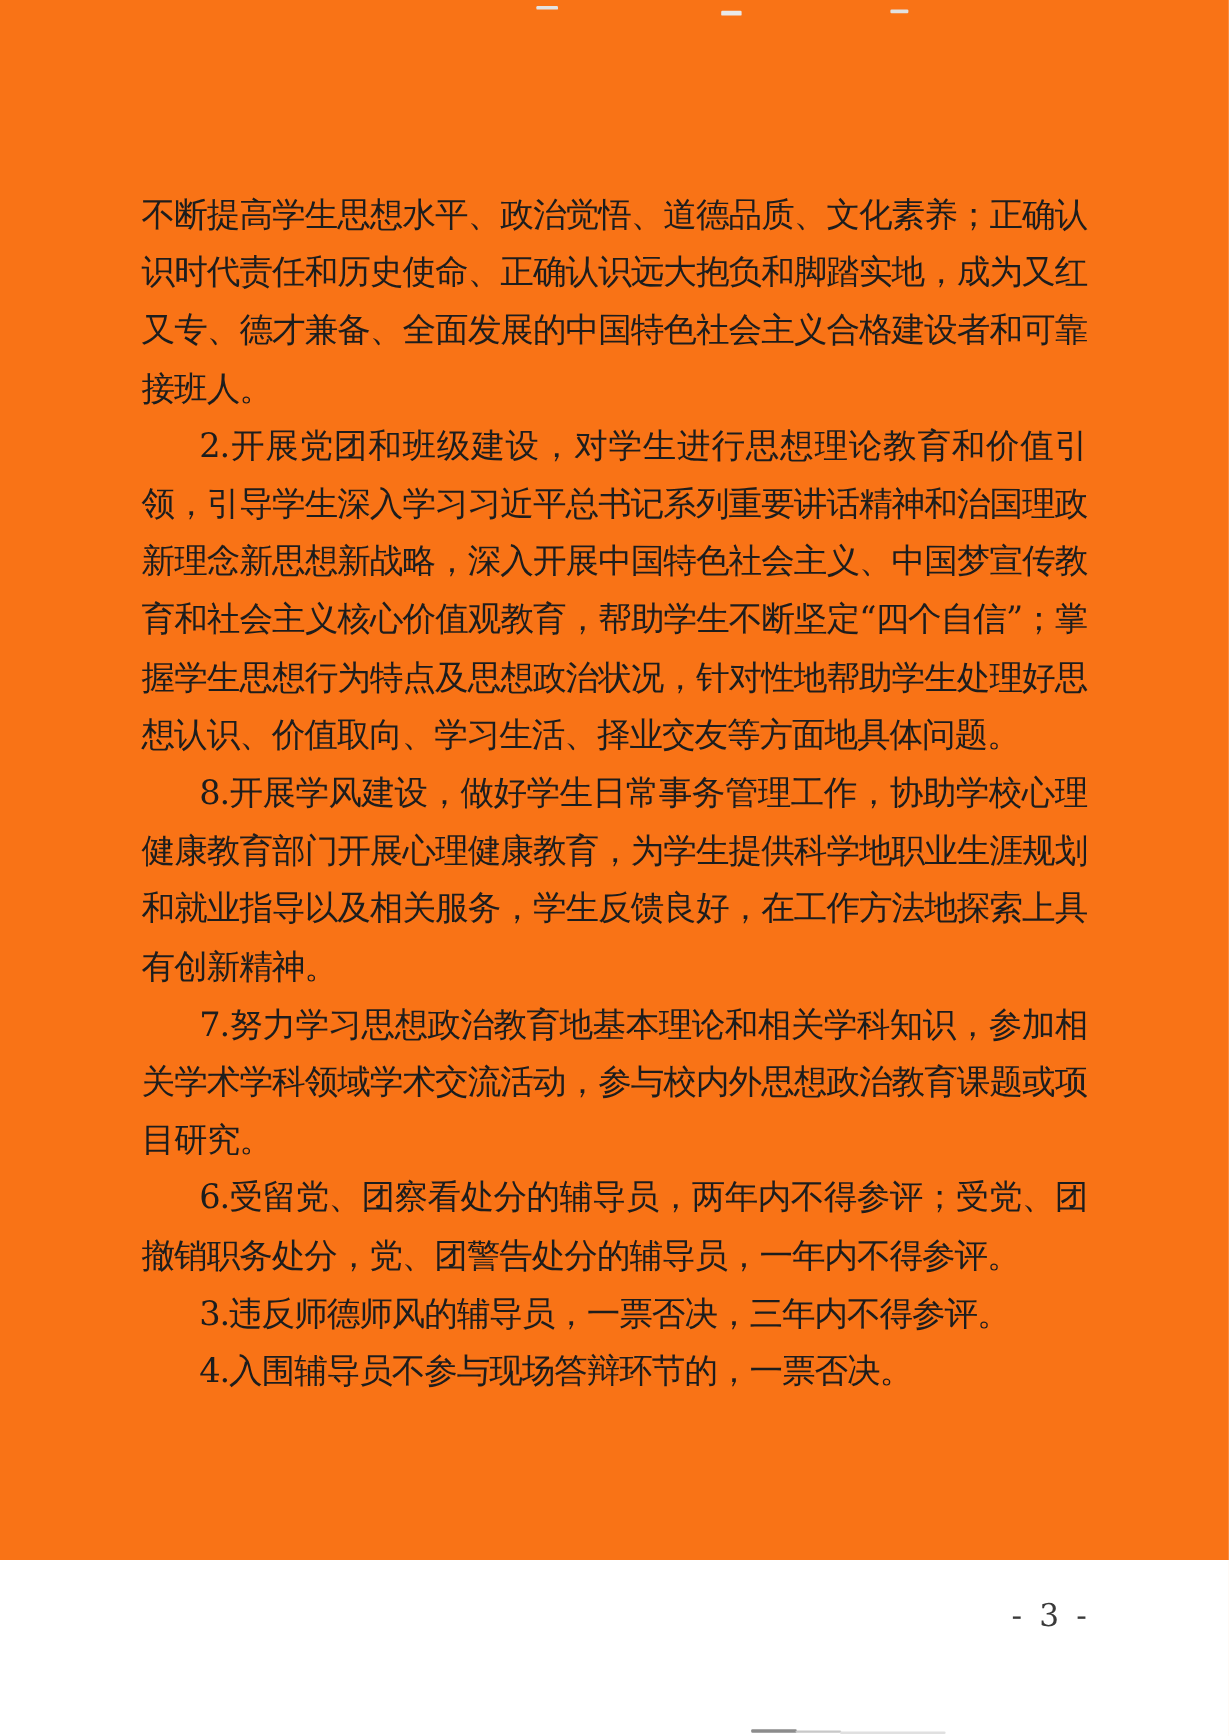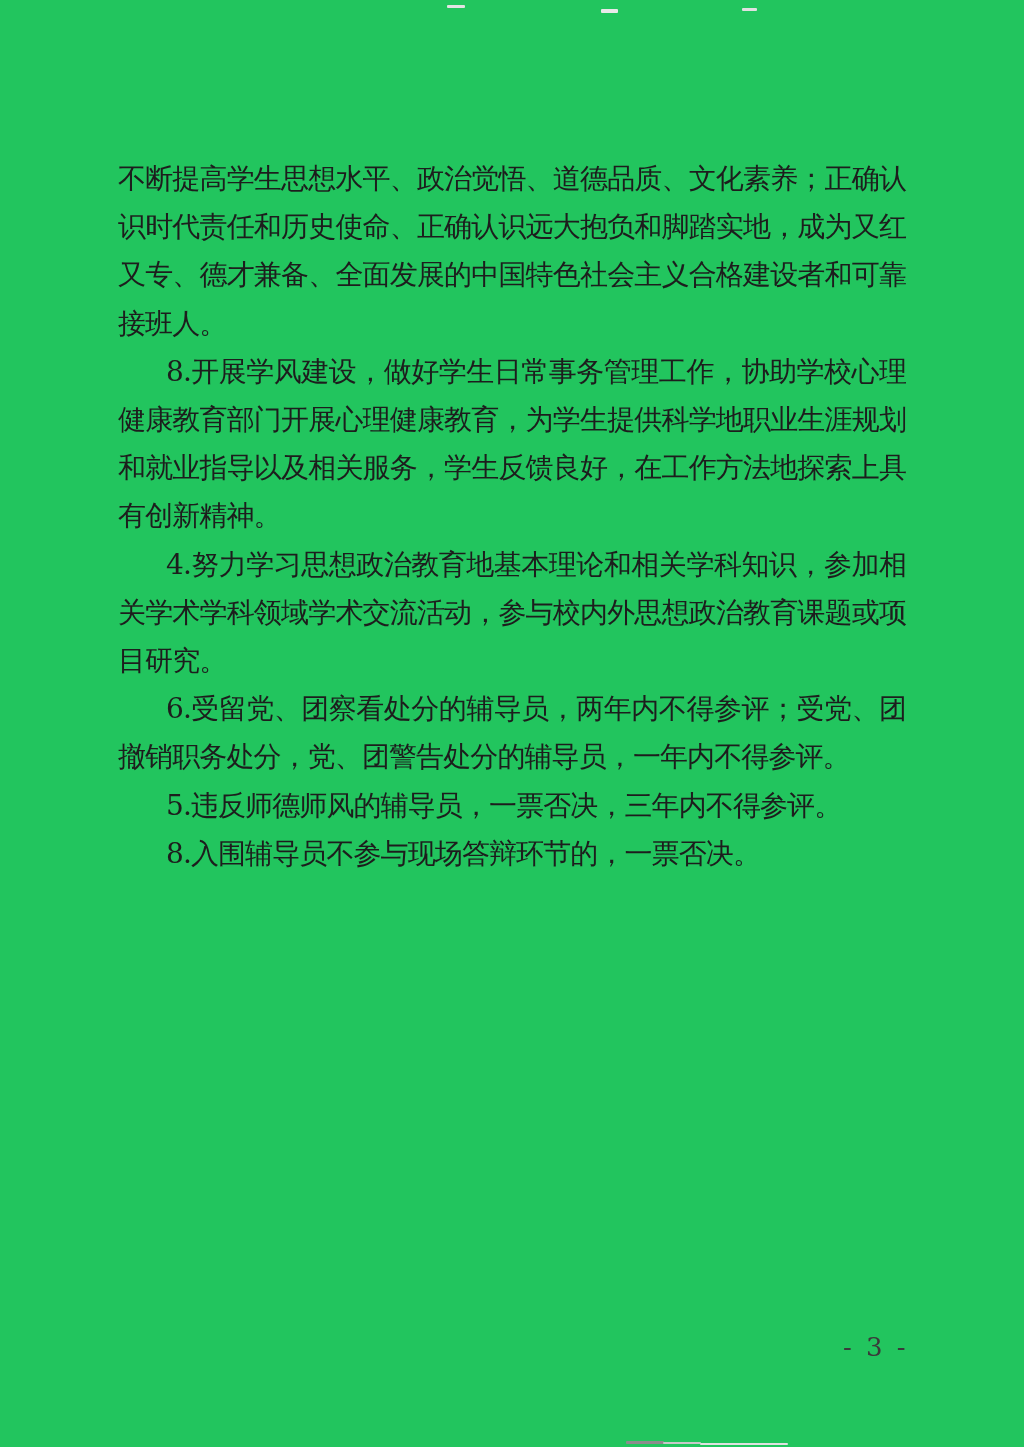--- a/index.html
+++ b/index.html
@@ -12,22 +12,22 @@
     height: 1447px;
     position: relative;
     overflow: hidden;
     font-family: "DejaVu Serif", serif;
   }
   .page {
     position: absolute;
     left: 0;
     top: 0;
     width: 1024px;
-    height: 1447px;
-    background: #22c55e;
+    height: 1300px;
+    background: #f97316;
   }
   .content {
     position: absolute;
     left: 118px;
     top: 155px;
     width: 788px;
     color: #1d1d1d;
   }
   .content p {
     margin: 0;
@@ -64,25 +64,26 @@
   .a-bot-2 { left: 663px; top: 1442px; width: 38px; height: 2px; background: #c8c8c8; }
   .a-bot-3 { left: 700px; top: 1443px; width: 88px; height: 2px; background: #e0e0e0; }
 </style>
 </head>
 <body>
 
 <div class="page">
 
   <div class="content">
     <p>不断提高学生思想水平、政治觉悟、道德品质、文化素养；正确认识时代责任和历史使命、正确认识远大抱负和脚踏实地，成为又红又专、德才兼备、全面发展的中国特色社会主义合格建设者和可靠接班人。</p>
+    <p class="indent">2.开展党团和班级建设，对学生进行思想理论教育和价值引领，引导学生深入学习习近平总书记系列重要讲话精神和治国理政新理念新思想新战略，深入开展中国特色社会主义、中国梦宣传教育和社会主义核心价值观教育，帮助学生不断坚定“四个自信”；掌握学生思想行为特点及思想政治状况，针对性地帮助学生处理好思想认识、价值取向、学习生活、择业交友等方面地具体问题。</p>
     <p class="indent">8.开展学风建设，做好学生日常事务管理工作，协助学校心理健康教育部门开展心理健康教育，为学生提供科学地职业生涯规划和就业指导以及相关服务，学生反馈良好，在工作方法地探索上具有创新精神。</p>
-    <p class="indent">4.努力学习思想政治教育地基本理论和相关学科知识，参加相关学术学科领域学术交流活动，参与校内外思想政治教育课题或项目研究。</p>
+    <p class="indent">7.努力学习思想政治教育地基本理论和相关学科知识，参加相关学术学科领域学术交流活动，参与校内外思想政治教育课题或项目研究。</p>
     <p class="indent">6.受留党、团察看处分的辅导员，两年内不得参评；受党、团撤销职务处分，党、团警告处分的辅导员，一年内不得参评。</p>
-    <p class="indent">5.违反师德师风的辅导员，一票否决，三年内不得参评。</p>
-    <p class="indent">8.入围辅导员不参与现场答辩环节的，一票否决。</p>
+    <p class="indent">3.违反师德师风的辅导员，一票否决，三年内不得参评。</p>
+    <p class="indent">4.入围辅导员不参与现场答辩环节的，一票否决。</p>
   </div>
 
   <div class="footer">- 3 -</div>
 
   <div class="artifact a-top-1"></div>
   <div class="artifact a-top-2"></div>
   <div class="artifact a-top-3"></div>
   <div class="artifact a-bot-1"></div>
   <div class="artifact a-bot-2"></div>
   <div class="artifact a-bot-3"></div>

